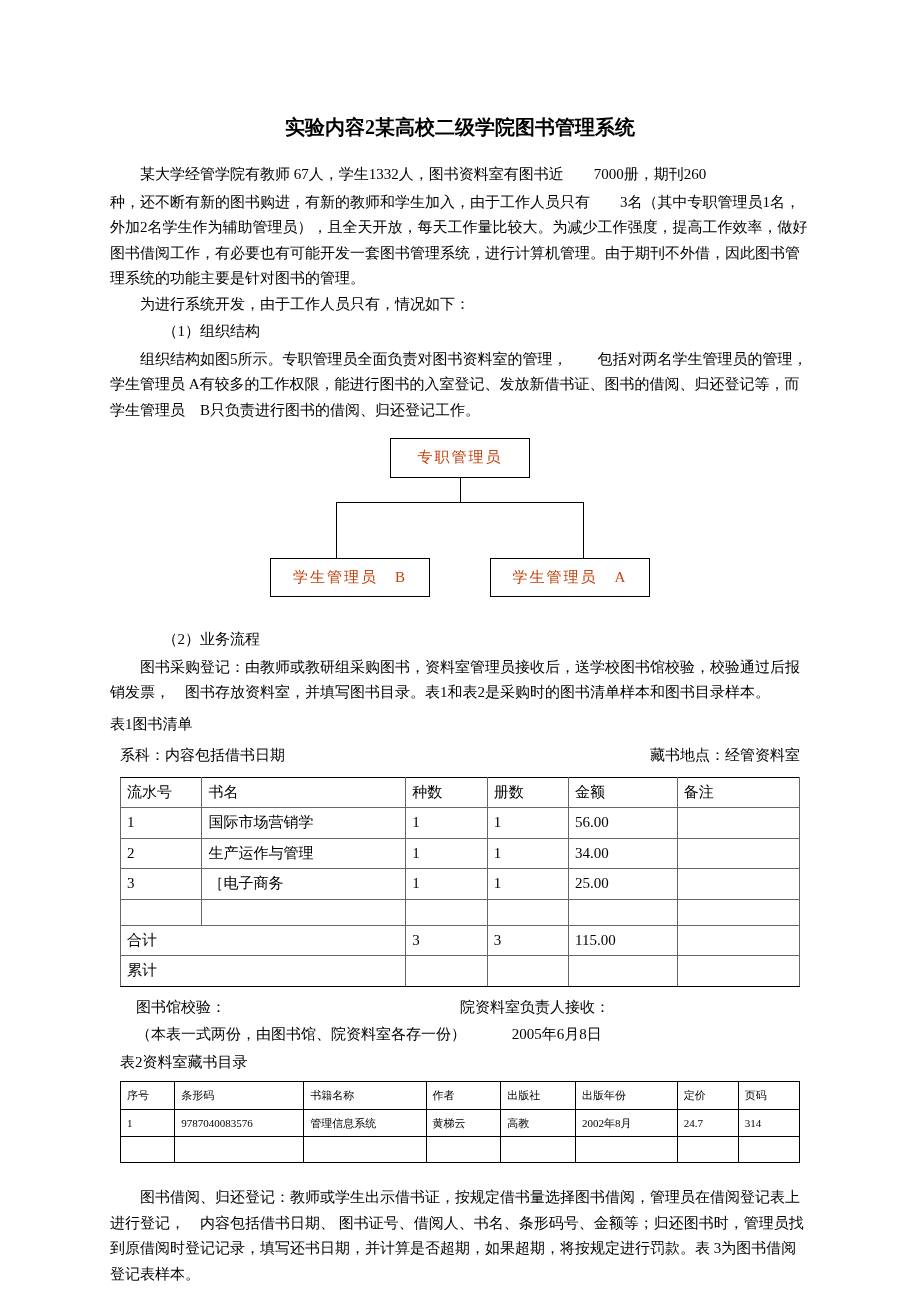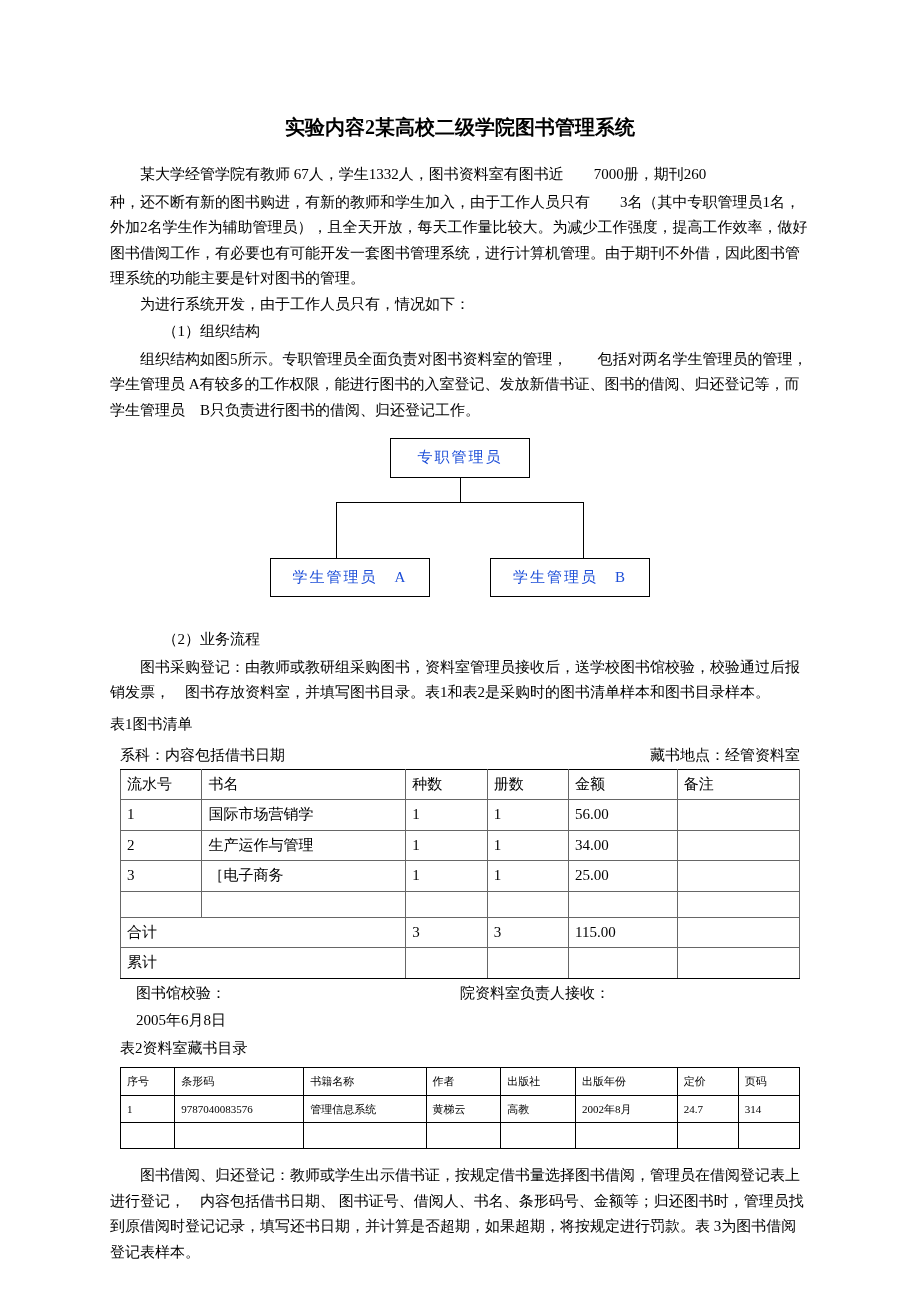--- a/index.html
+++ b/index.html
@@ -26,34 +26,34 @@
       width: 380px;
       position: relative;
     }
     .box {
       border: 1px solid #000;
       text-align: center;
       padding: 6px 18px;
       background: #fff;
       font-size: 15px;
       display: inline-block;
-      color: #1d4ed8;
+      color: #c2410c;
       letter-spacing: 2px;
     }
     .box-top { display:block; width: 140px; margin: 0 auto; }
     .conn-wrap { position: relative; height: 80px; }
     .vline1 { position:absolute; left:50%; top:0; width:1px; height:24px; background:#000; }
     .hline { position:absolute; left:66px; right:66px; top:24px; height:1px; background:#000; }
     .vline2 { position:absolute; left:66px; top:24px; width:1px; height:56px; background:#000; }
     .vline3 { position:absolute; right:66px; top:24px; width:1px; height:56px; background:#000; }
     .bottom-row { display:flex; justify-content:space-between; }
     .box-bottom { width: 160px; }
     .caption { text-align: left; margin: 6px 0; }
     .meta-row { display:flex; justify-content:space-between; margin: 0 10px; }
-    table { border-collapse: collapse; width: calc(100% - 20px); margin: 0 10px; }
+    table { border-collapse: collapse; width: calc(100% - 20px); margin: 8px 10px; }
     table.t1 td, table.t1 th { border: 1px solid #666; padding: 2px 6px; text-align: left; font-weight: normal; font-size: 15px; height: 26px; }
     table.t1 th { border-top: 1px solid #000; }
     table.t1 tr:last-child td { border-bottom: 1px solid #000; }
     table.t2 { margin-top: 6px; }
     table.t2 td, table.t2 th { border: 1px solid #000; padding: 4px 6px; text-align:left; font-weight: normal; font-size: 11px; height: 26px; }
     .foot-row { display:flex; margin: 2px 26px; align-items: center; }
     .foot-left { flex: 0 0 50%; }
     .foot-right { flex: 1; }
     .spacer { height: 14px; }
   </style>
@@ -70,22 +70,22 @@
 
 <div class="diagram">
   <div class="box box-top">专职管理员</div>
   <div class="conn-wrap">
     <div class="vline1"></div>
     <div class="hline"></div>
     <div class="vline2"></div>
     <div class="vline3"></div>
   </div>
   <div class="bottom-row">
+    <div class="box box-bottom">学生管理员　B</div>
     <div class="box box-bottom">学生管理员　A</div>
-    <div class="box box-bottom">学生管理员　B</div>
   </div>
 </div>
 
 <p class="para-sub">（2）业务流程</p>
 <p class="para">图书采购登记：由教师或教研组采购图书，资料室管理员接收后，送学校图书馆校验，校验通过后报销发票，　图书存放资料室，并填写图书目录。表1和表2是采购时的图书清单样本和图书目录样本。</p>
 
 <div class="caption">表1图书清单</div>
 <div class="meta-row">
   <span>系科：内容包括借书日期</span>
   <span>藏书地点：经管资料室</span>
@@ -146,20 +146,21 @@
     <td></td>
     <td></td>
   </tr>
 </tbody>
   </table>
 <div class="foot-row">
   <span class="foot-left">图书馆校验：</span>
   <span class="foot-right">院资料室负责人接收：</span>
 </div>
 <div class="foot-row">
+  <span class="foot-left" style="flex:0 0 58%">（本表一式两份，由图书馆、院资料室各存一份）</span>
   <span class="foot-right">2005年6月8日</span>
 </div>
 
 <div style="margin: 2px 10px">表2资料室藏书目录</div>
 <table class="t2">
   <tbody>
       <tr>
     <th style="width:8%">序号</th>
     <th style="width:19%">条形码</th>
     <th style="width:18%">书籍名称</th>

